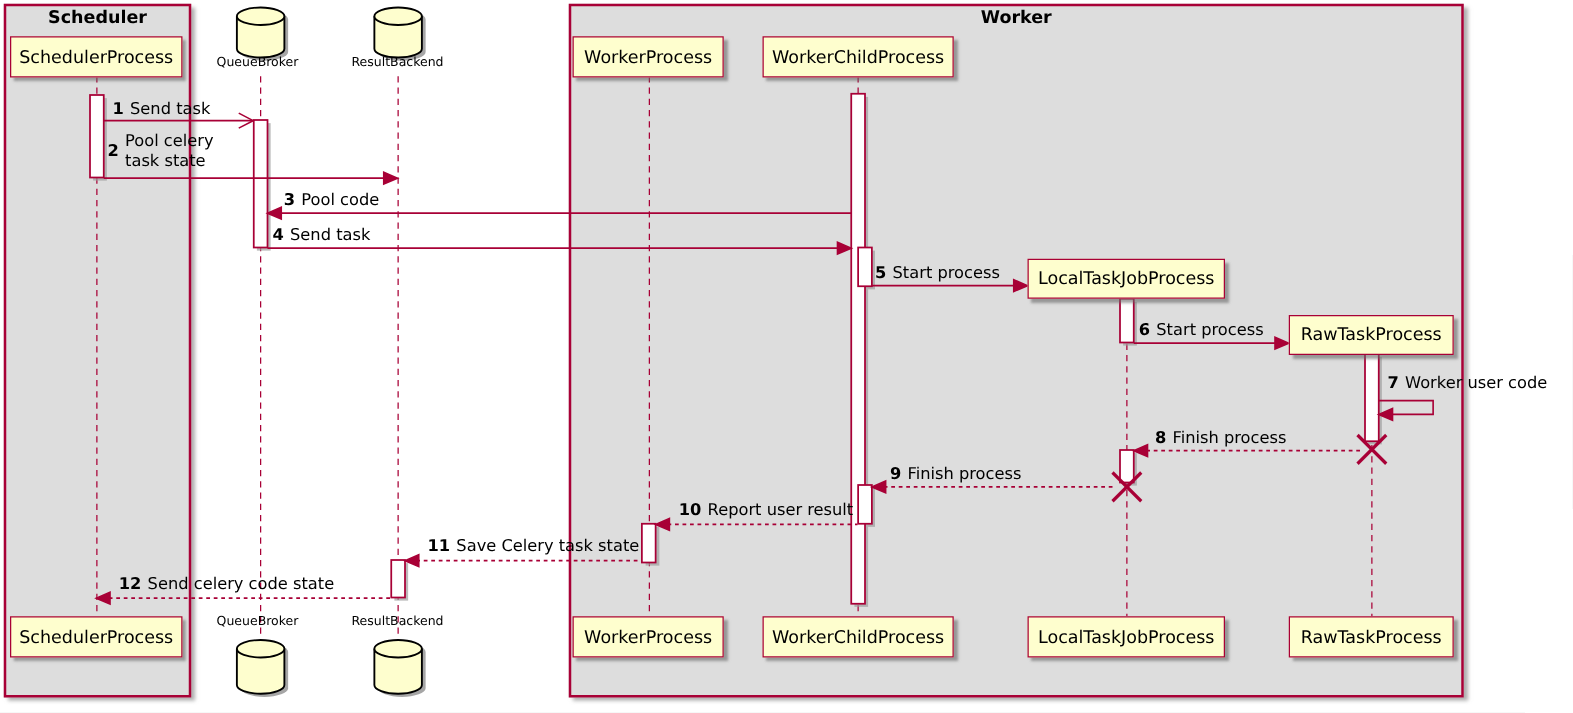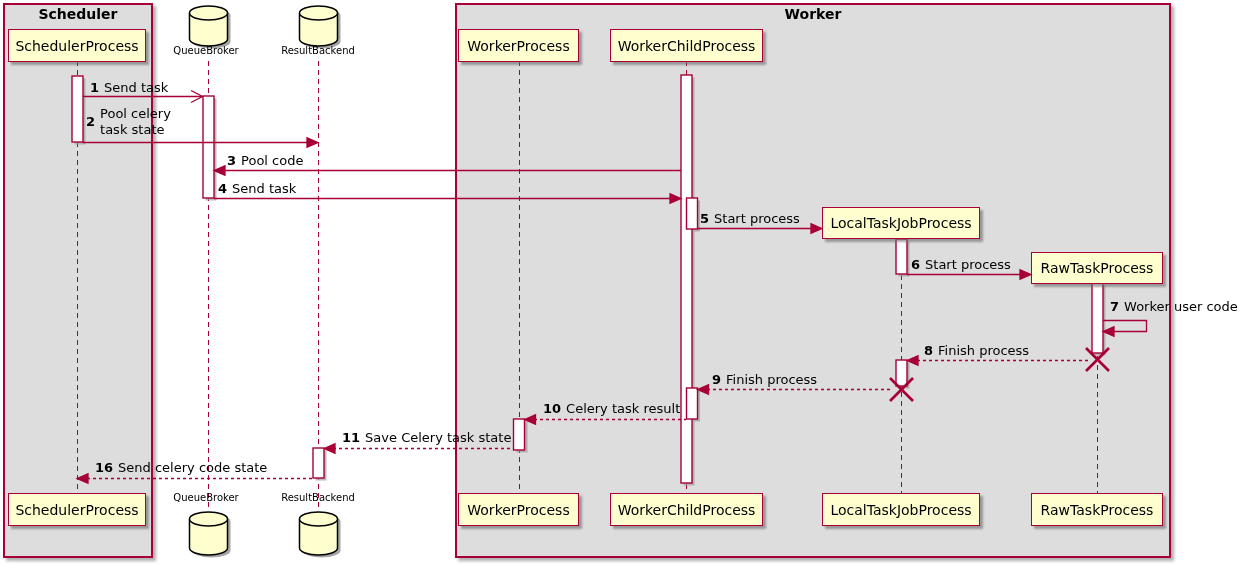--- a/index.html
+++ b/index.html
@@ -194,24 +194,24 @@
   <div class="msg-label" style="left:924px;top:343px;">
     <span class="num">8</span>
     <span class="msg-text">Finish process</span>
   </div>
   <div class="msg-label" style="left:712px;top:372px;">
     <span class="num">9</span>
     <span class="msg-text">Finish process</span>
   </div>
   <div class="msg-label" style="left:543px;top:401px;">
     <span class="num">10</span>
-    <span class="msg-text">Celery task result</span>
+    <span class="msg-text">Report user result</span>
   </div>
   <div class="msg-label" style="left:342px;top:430px;text-align:center;">
     <span class="num">11</span>
     <span class="msg-text">Save Celery task state</span>
   </div>
   <div class="msg-label" style="left:95px;top:460px;">
-    <span class="num">16</span>
+    <span class="num">12</span>
     <span class="msg-text">Send celery code state</span>
   </div>
 
 </div>
 
 </body></html>

